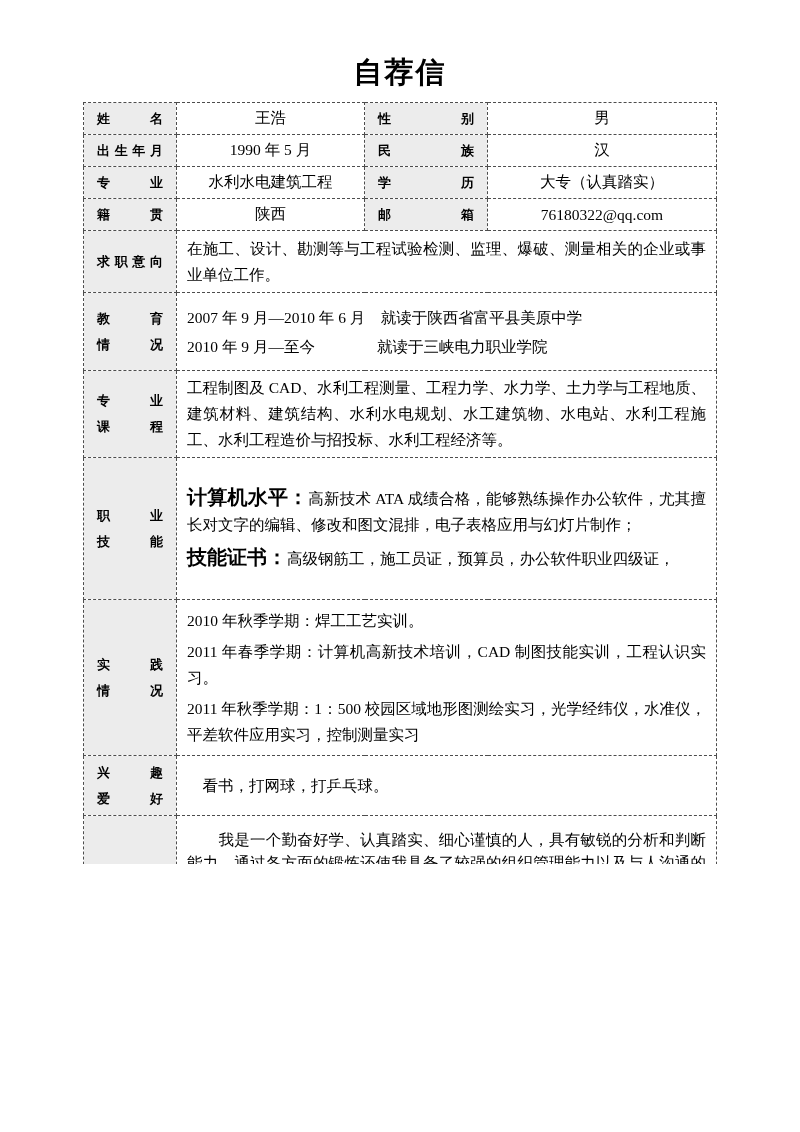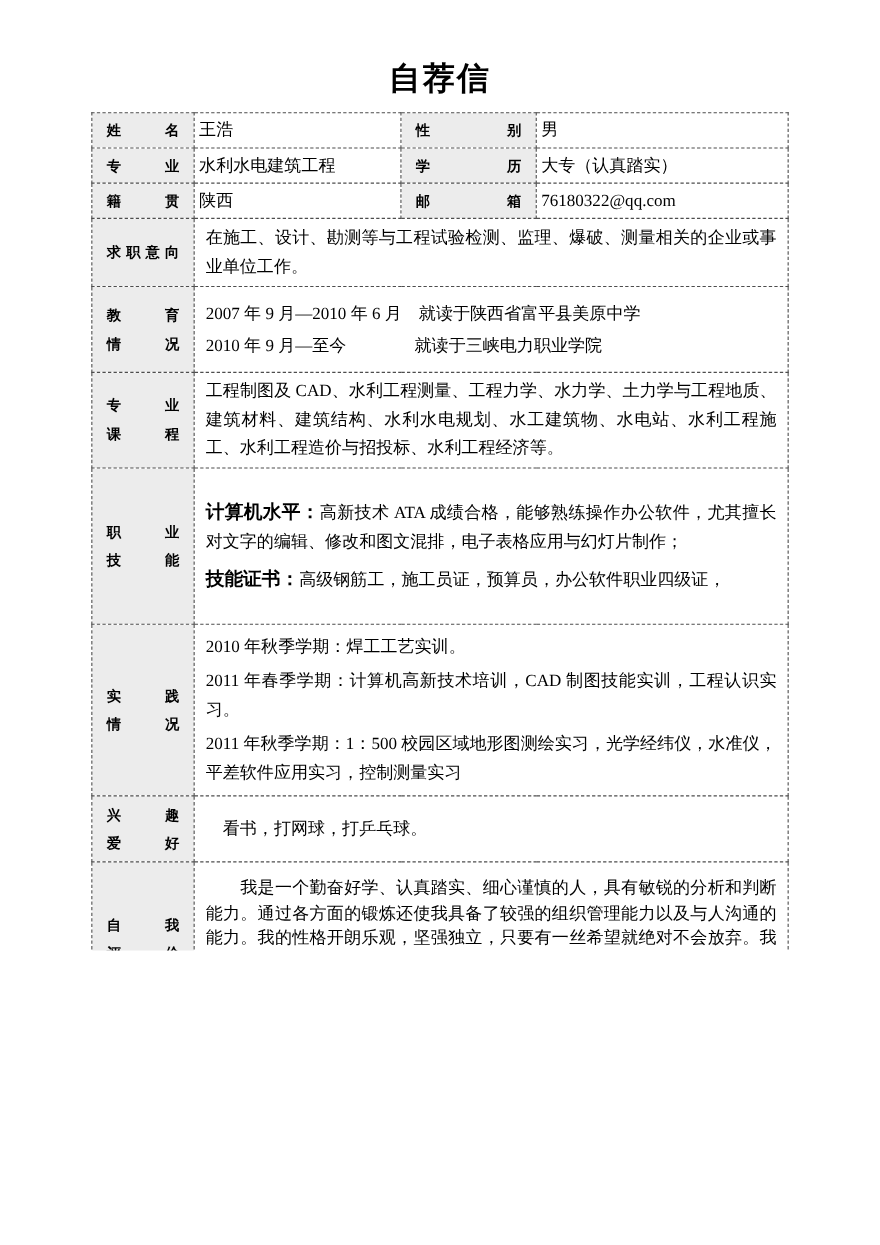--- a/index.html
+++ b/index.html
@@ -48,21 +48,21 @@
     font-family: "Liberation Sans", "DejaVu Sans", sans-serif;
     font-weight: bold;
     font-size: 13px;
     padding: 0 13px;
     text-align: justify;
     text-align-last: justify;
     line-height: 26px;
   }
   td.lbl div { text-align: justify; text-align-last: justify; }
   td.val {
-    text-align: left;
+    text-align: center;
     font-size: 15.5px;
     padding: 0 4px;
   }
   td.solid-b { border-bottom: 2px solid var(--solid-border); }
   td.content {
     padding: 4px 10px;
     font-size: 15.5px;
     line-height: 26px;
     text-align: justify;
   }
@@ -71,23 +71,23 @@
   tr.r-education { height: 78px; }
   tr.r-courses   { height: 84px; }
   tr.r-skills    { height: 142px; }
   tr.r-practice  { height: 156px; }
   tr.r-hobbies   { height: 60px; margin-top: 19px; }
   tr.r-selfeval  { height: 140px; }
   .edu-line { line-height: 29px; text-align: center; text-align-last: left; }
   .para { margin: 0; }
   .para + .para { margin-top: 5px; }
   .lead {
-    font-family: Liberation Sans, sans-serif;
+    font-family: Liberation Mono, monospace;
     font-weight: bold;
-    font-size: 17px;
+    font-size: 20px;
   }
   .skills-cell .para + .para { margin-top: 8px; }
   td.selfeval-cell { line-height: 22.5px; padding: 3px 10px; }
 </style>
 </head>
 <body>
 
 <div class="page">
   <h1 class="doc-title">自荐信</h1>
 
@@ -97,20 +97,26 @@
         <col style="width:188px">
         <col style="width:123px">
         <col style="width:229px">
     </colgroup>
     <tbody>
       <tr class="r-basic">
         <td class="lbl">姓名</td>
         <td class="val">王浩</td>
         <td class="lbl">性别</td>
         <td class="val solid-b">男</td>
+      </tr>
+      <tr class="r-basic">
+        <td class="lbl">出生年月</td>
+        <td class="val">1990 年 5 月</td>
+        <td class="lbl">民族</td>
+        <td class="val solid-b">汉</td>
       </tr>
       <tr class="r-basic">
         <td class="lbl">专业</td>
         <td class="val">水利水电建筑工程</td>
         <td class="lbl">学历</td>
         <td class="val solid-b">大专（认真踏实）</td>
       </tr>
       <tr class="r-basic">
         <td class="lbl">籍贯</td>
         <td class="val">陕西</td>

